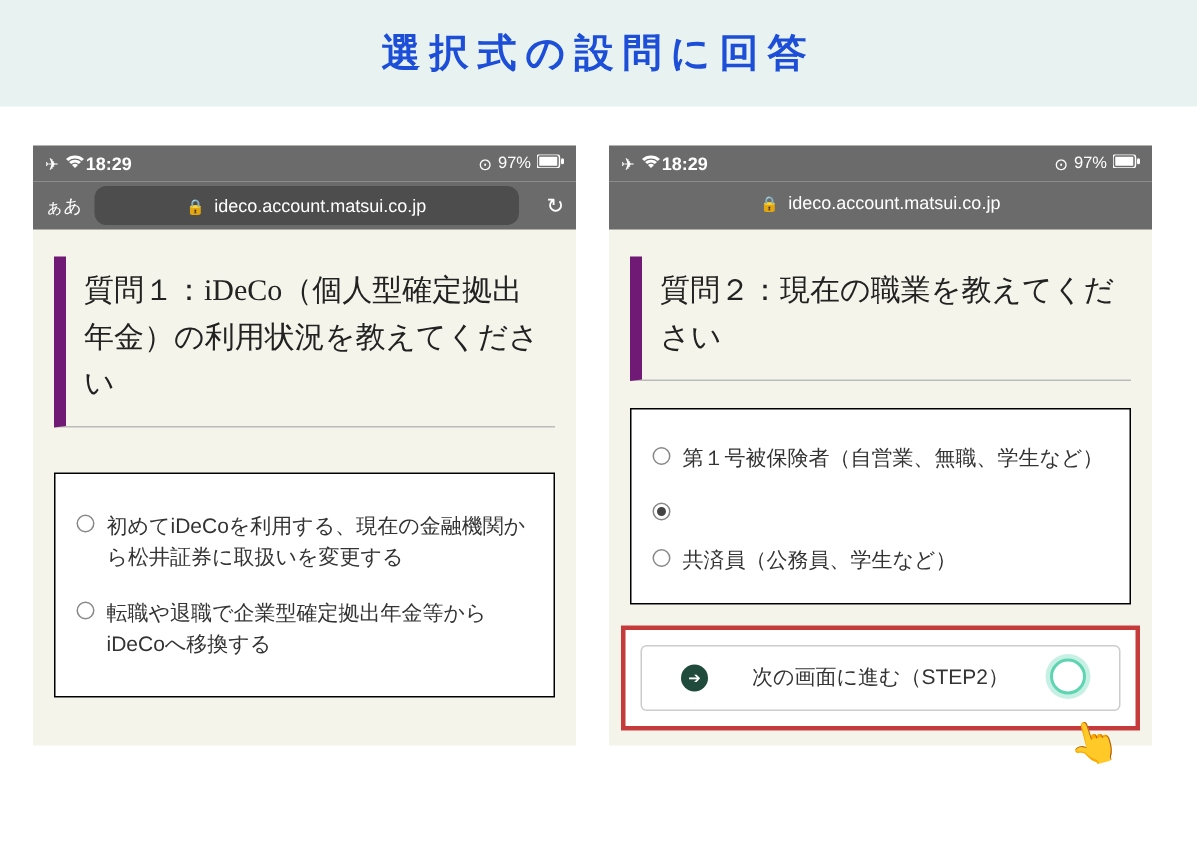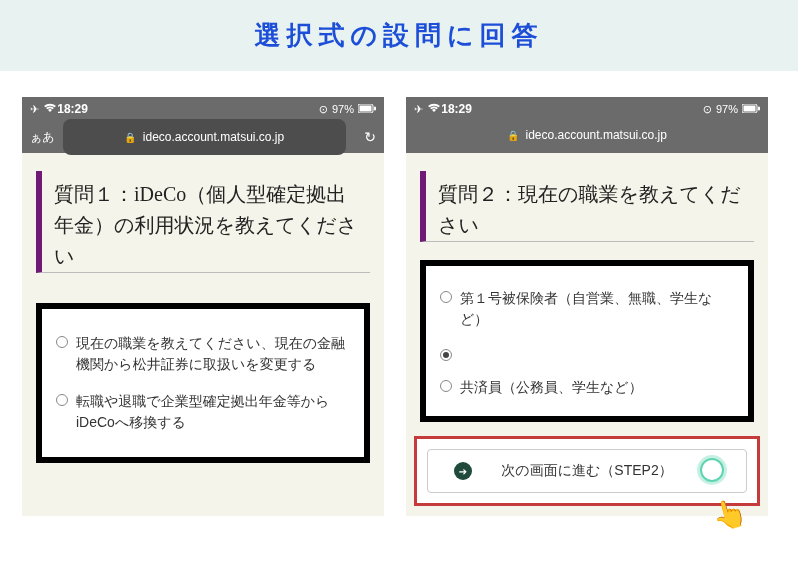--- a/index.html
+++ b/index.html
@@ -48,21 +48,21 @@
     height: 32px;
     padding: 4px 8px;
     gap: 8px;
     justify-content: center;
   }
   .addressbar .ab-left { font-size:12px; min-width:22px; }
   .addressbar .ab-url-wrap {
     flex:1;
     background:#4d4d4d;
     border-radius:8px;
-    height:36px;
+    height:26px;
     display:flex;
     align-items:center;
     justify-content:center;
     gap:6px;
     font-size:12px;
   }
   .addressbar .ab-right { min-width:22px; text-align:right; font-size:14px; }
   .addressbar-short {
     justify-content:center;
     gap:6px;
@@ -71,32 +71,32 @@
   }
   .addressbar-short .ab-url-wrap {
     background:transparent;
   }
   
   .question-card {
     margin: 18px 14px 18px 14px;
     background: transparent;
   }
   .question-title {
-    border-left: 6px solid #701a75;
+    border-left: 8px solid #701a75;
     border-bottom: 1px solid #bbb;
-    padding: 8px 10px 0 12px;
+    padding: 8px 10px 12px 12px;
     font-size: 20px;
     line-height: 1.55;
     font-weight: 400;
     color: #222;
     font-family: "Hiragino Mincho ProN", serif;
   }
   .options-card {
     margin: 30px 14px 14px 14px;
-    border: 6px solid #000000;
+    border: 1px solid #000000;
     background: #fff;
     padding: 16px 14px;
   }
   .panel-right .options-card {
     margin-top: 14px;
     padding: 14px 14px 10px 14px;
   }
   .option-row {
     display: flex;
     align-items: flex-start;
@@ -209,21 +209,21 @@
       <div class="ab-right">↻</div>
     </div>
 
     <div class="question-card">
       <div class="question-title">質問１：iDeCo（個人型確定拠出年金）の利用状況を教えてください</div>
     </div>
 
     <div class="options-card">
       <div class="option-row">
         <span class="radio"></span>
-        <span>現在の職業を教えてください、現在の金融機関から松井証券に取扱いを変更する</span>
+        <span>初めてiDeCoを利用する、現在の金融機関から松井証券に取扱いを変更する</span>
       </div>
       <div class="option-row">
         <span class="radio"></span>
         <span>転職や退職で企業型確定拠出年金等からiDeCoへ移換する</span>
       </div>
     </div>
   </div>
 
   <div class="panel panel-right">
     <div class="statusbar">

